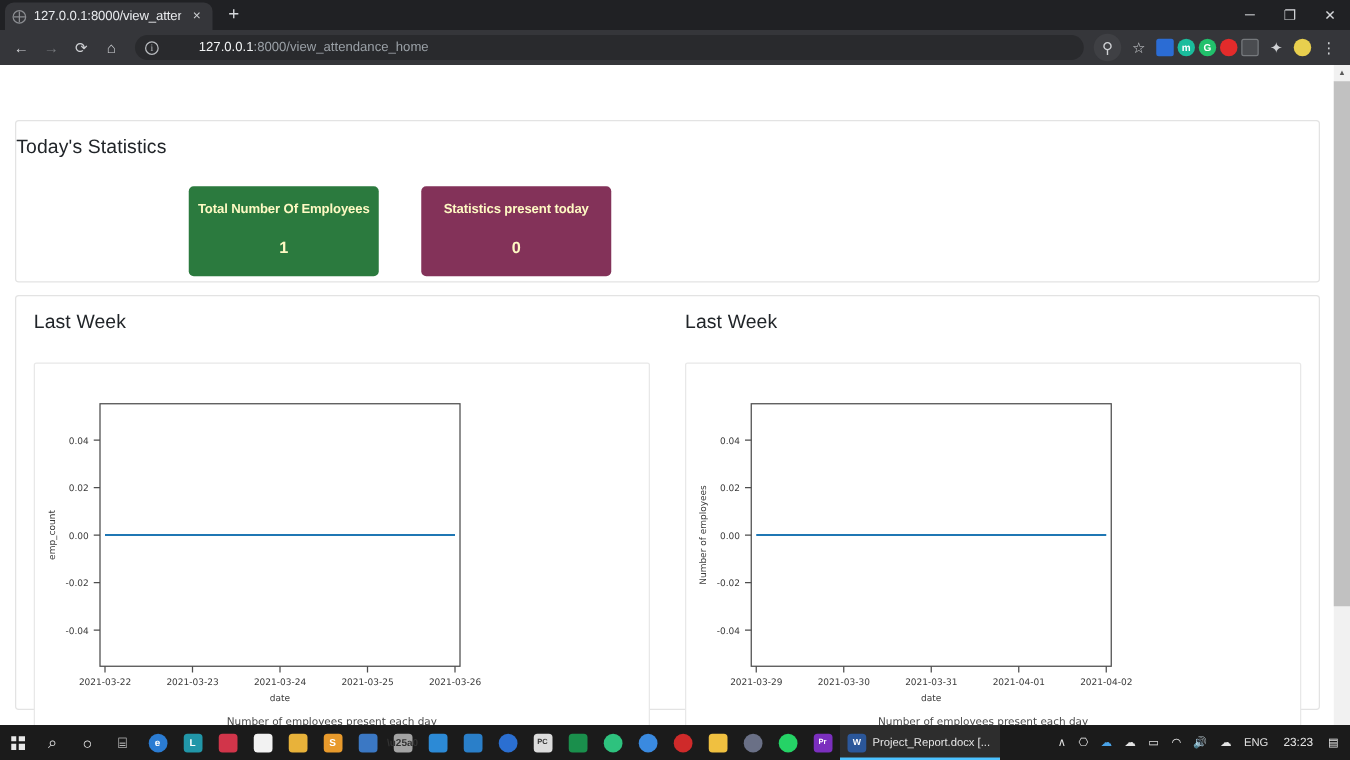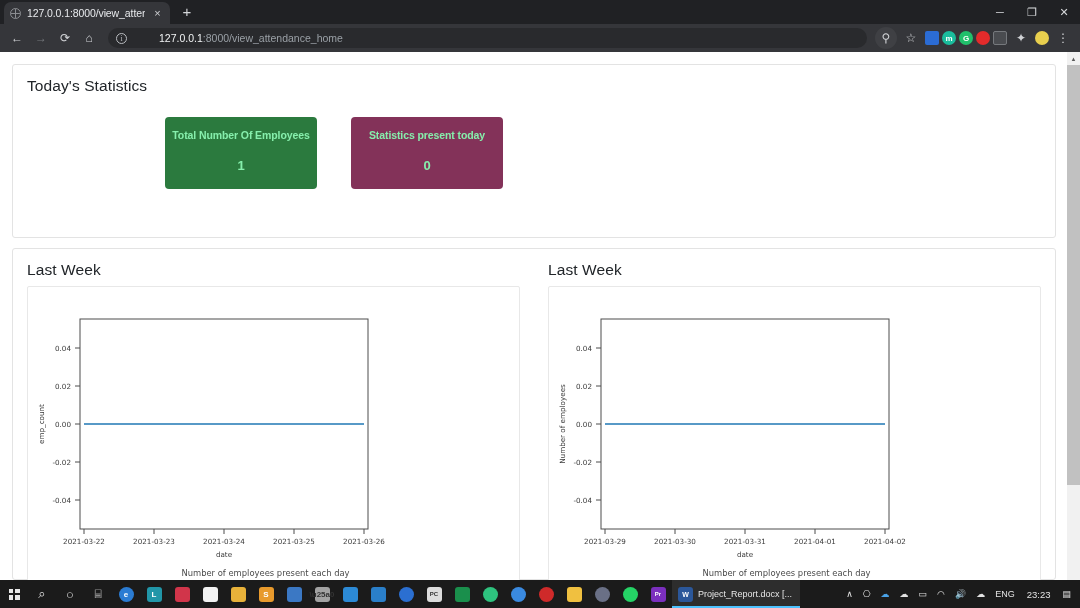--- a/index.html
+++ b/index.html
@@ -98,46 +98,46 @@
     position: relative; overflow: hidden;
   }
   .page {
     padding: 12px 12px 0 12px;
     width: 1068px;
   }
   .panel {
     background: #fff; border: 1px solid #e3e3e3; border-radius: 3px;
     margin-bottom: 10px;
   }
-  .panel-stats { padding: 12px 14px 18px 14px; height: 174px; }
+  .panel-stats { padding: 12px 14px 18px 0; height: 130px; margin-top: 32px; }
   .sec-title {
     font-size: 15.5px; color: #212529; font-weight: normal;
     letter-spacing: 0.1px; margin-bottom: 4px;
   }
   .cards-row { display: flex; gap: 0; padding-left: 138px; margin-top: 22px; }
   .stat-card {
     width: 152px; height: 72px; border-radius: 4px;
-    color: #86efac; text-align: center;
+    color: #fef9c3; text-align: center;
     display: flex; flex-direction: column; align-items: center;
     padding-top: 12px;
   }
   .stat-card.green { background: #2b7a3e; margin-right: 34px; }
   .stat-card.magenta { background: #833259; }
   .stat-label { font-size: 10.5px; font-weight: bold; letter-spacing: -0.1px; }
   .stat-value { font-size: 13px; font-weight: bold; margin-top: 17px; }
 
   .panel-charts {
     display: flex; padding: 12px 14px 14px 14px;
     gap: 16px; height: 332px;
   }
   .chart-col { width: 514px; }
   .chart-col.right { margin-left: 12px; }
   .chart-box {
     border: 1px solid #e8e8e8; border-radius: 2px;
-    height: 301px; margin-top: 7px; background: #fff;
+    height: 301px; margin-top: 23px; background: #fff;
     position: relative;
     padding-left: 19px;
   }
 
   
   .fig { position: absolute; inset: 0; }
   .fig svg { display: block; }
   .axlabel { font-family: "DejaVu Sans", sans-serif; font-size: 7.2px; fill: #3b3b3b; }
   .ticklabel { font-family: "DejaVu Sans", sans-serif; font-size: 7.2px; fill: #3b3b3b; }
   .caption {

